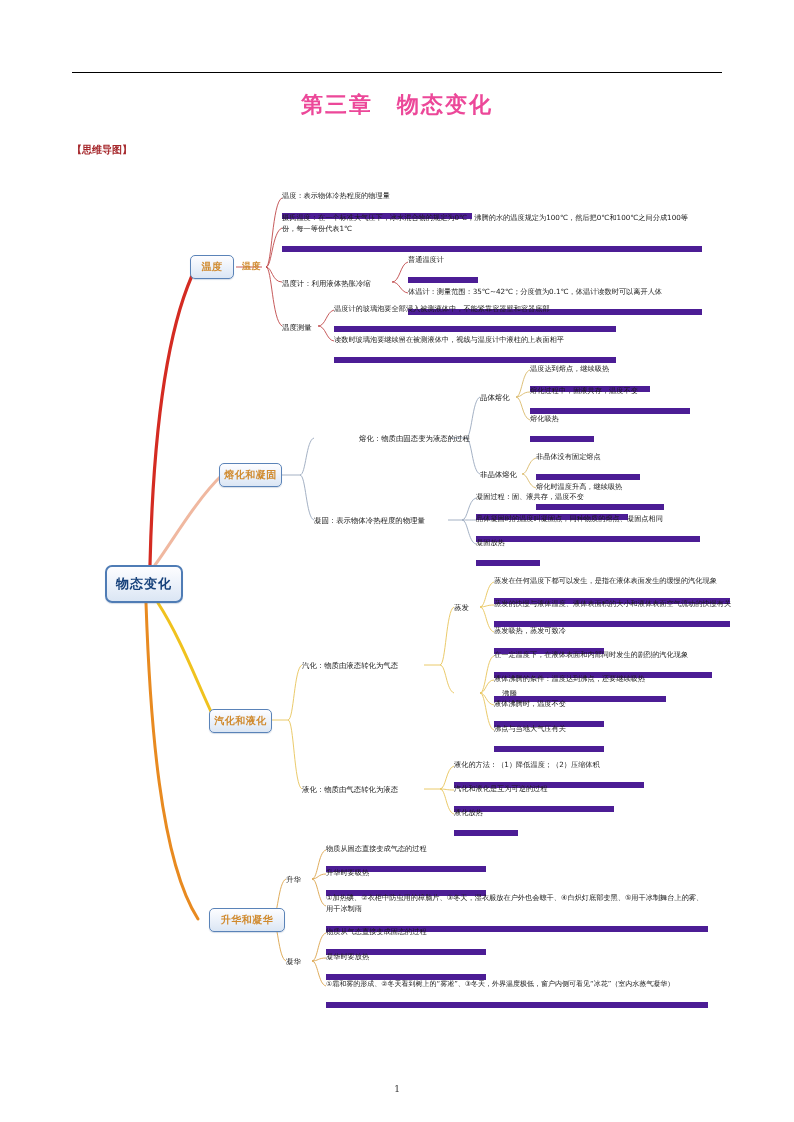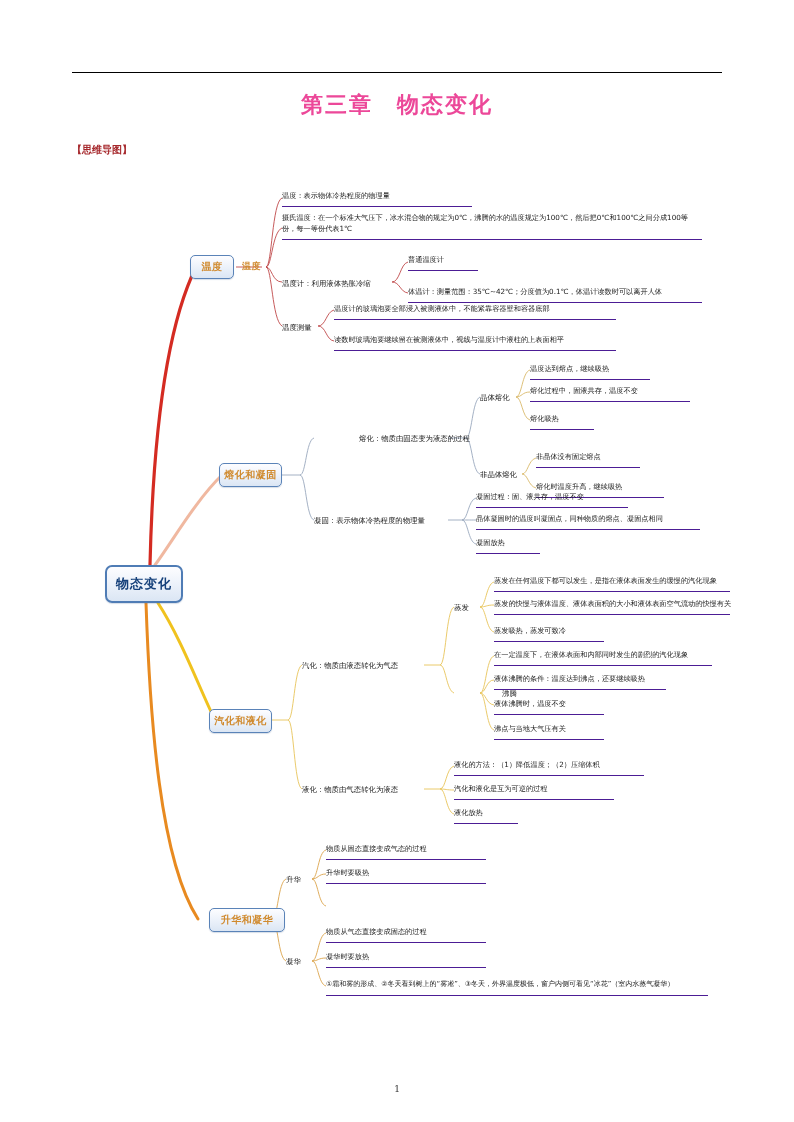--- a/index.html
+++ b/index.html
@@ -67,21 +67,21 @@
 
   
   .midcap{
     position:absolute;font-size:7.4px;color:#1a1a1a;white-space:nowrap;
     line-height:11px;
   }
 
   
   .leaf{
     position:absolute;font-size:7.2px;color:#1a1a1a;line-height:11px;
-    border-bottom:1px solid #4c1d95;padding-bottom:5px;
+    border-bottom:6px solid #4c1d95;padding-bottom:12px;
     box-sizing:border-box;white-space:nowrap;
   }
   .leaf.wrap{white-space:normal;}
   .tiny{font-size:7px;}
 </style>
 </head>
 <body>
 
 <div class="page">
 
@@ -226,20 +226,21 @@
     <div class="leaf" style="left:494px;top:563px;width:110px;">沸点与当地大气压有关</div>
 
     <div class="midcap" style="left:302px;top:624px;">液化：物质由气态转化为液态</div>
     <div class="leaf" style="left:454px;top:599px;width:190px;">液化的方法：（1）降低温度；（2）压缩体积</div>
     <div class="leaf" style="left:454px;top:623px;width:160px;">汽化和液化是互为可逆的过程</div>
     <div class="leaf" style="left:454px;top:647px;width:64px;">液化放热</div>
 
     <div class="midcap" style="left:286px;top:714px;">升华</div>
     <div class="leaf" style="left:326px;top:683px;width:160px;">物质从固态直接变成气态的过程</div>
     <div class="leaf" style="left:326px;top:707px;width:160px;">升华时要吸热</div>
+    <div class="leaf wrap" style="left:326px;top:732px;width:382px;">①加热碘、②衣柜中防虫用的樟脑片、③冬天，湿衣服放在户外也会晾干、④白炽灯底部变黑、⑤用干冰制舞台上的雾、用干冰制雨</div>
 
     <div class="midcap" style="left:286px;top:796px;">凝华</div>
     <div class="leaf" style="left:326px;top:766px;width:160px;">物质从气态直接变成固态的过程</div>
     <div class="leaf" style="left:326px;top:791px;width:160px;">凝华时要放热</div>
     <div class="leaf tiny" style="left:326px;top:819px;width:382px;">①霜和雾的形成、②冬天看到树上的“雾凇”、③冬天，外界温度极低，窗户内侧可看见“冰花”（室内水蒸气凝华）</div>
 
   </div>
 
   <div class="page-num">1</div>
 </div>

